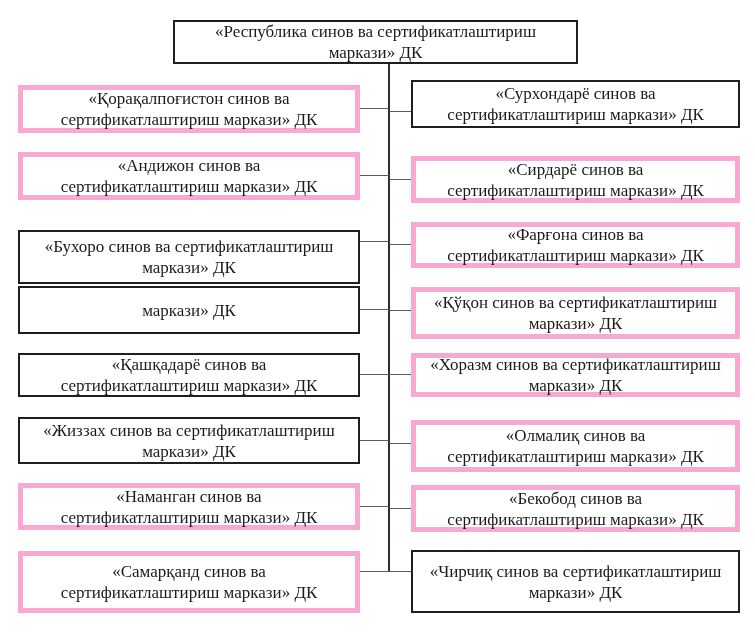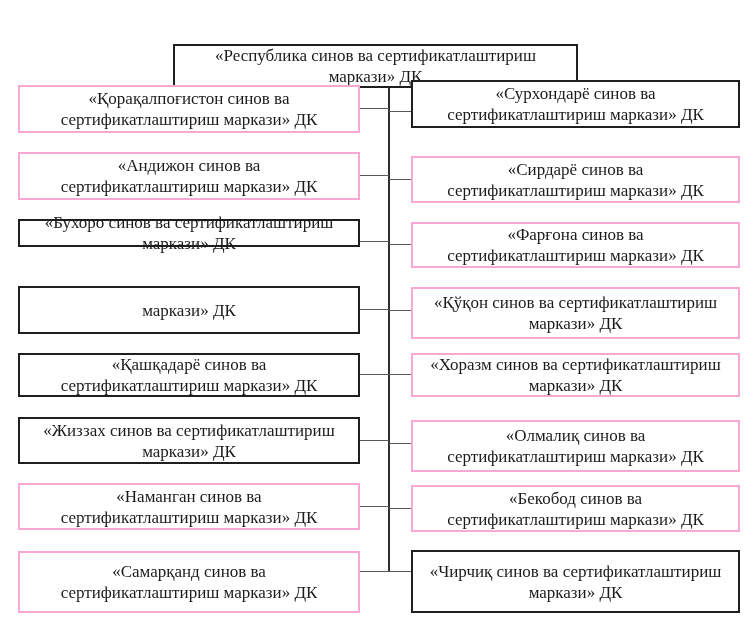--- a/index.html
+++ b/index.html
@@ -7,41 +7,41 @@
     position:relative;
     width:755px;height:643px;
     background:#ffffff;
     font-family:"Liberation Serif","DejaVu Serif",serif;
     overflow:hidden;
   }
   .node{
     position:absolute;
     box-sizing:border-box;
     background:#ffffff;
-    border:2px solid #f9a8d4;
+    border:5px solid #f9a8d4;
     display:flex;
     flex-direction:column;
     align-items:center;
     justify-content:center;
     text-align:center;
     font-size:17px;
     line-height:21px;
     color:#1b1b1b;
     z-index:2;
   }
   .node.thick{border:2px solid #1f1f1f;}
   .node span{display:block;white-space:nowrap;}
 
-  #root-node{left:173px;top:20px;width:405px;height:44px;margin-top:24px;}
+  #root-node{left:173px;top:20px;width:405px;height:44px;}
 
   .left-col{left:18px;width:342px;}
   .right-col{left:411px;width:329px;}
 
   .l1{top:85px;height:48px}  .l2{top:152px;height:48px}
-  .l3{top:219px;height:28px} .l4{top:286px;height:48px}
+  .l3{top:230px;height:54px} .l4{top:286px;height:48px}
   .l5{top:353px;height:44px} .l6{top:417px;height:47px}
   .l7{top:483px;height:47px} .l8{top:551px;height:62px}
 
   .r1{top:80px;height:48px}  .r2{top:156px;height:47px}
   .r3{top:222px;height:46px} .r4{top:287px;height:52px}
   .r5{top:353px;height:44px} .r6{top:420px;height:52px}
   .r7{top:485px;height:47px} .r8{top:550px;height:63px}
 
   .trunk{
     position:absolute;left:388px;top:64px;width:2px;height:508px;

